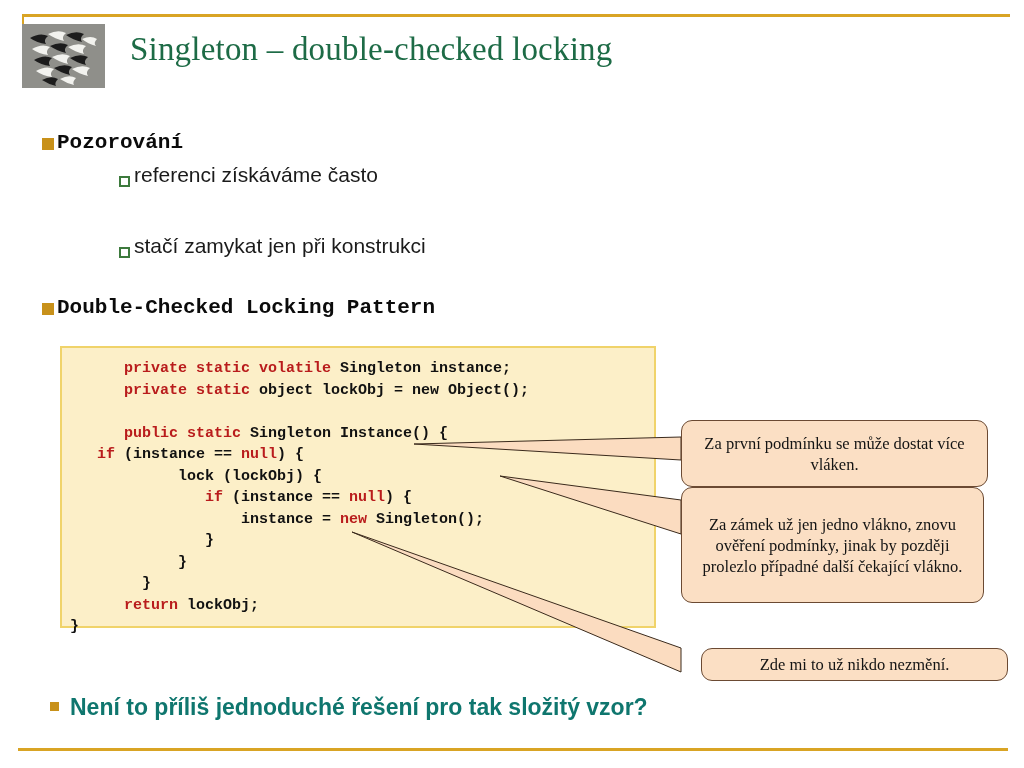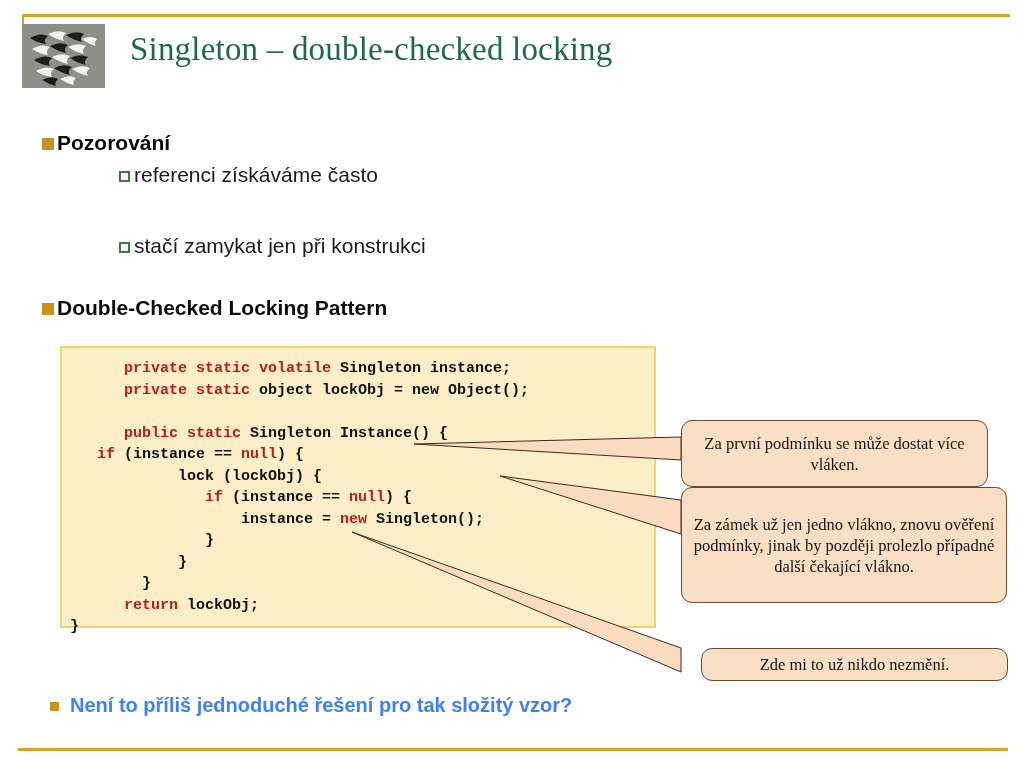--- a/index.html
+++ b/index.html
@@ -61,39 +61,39 @@
     color: #1d6b46;
     white-space: nowrap;
     letter-spacing: 0.2px;
   }
 
   
   .b1 {
     position: absolute;
     display: flex;
     align-items: flex-start;
-    font-family: Liberation Sans, sans-serif;
+    font-family: Liberation Mono, monospace;
     font-weight: bold;
     font-size: 21px;
     color: #0b0b0b;
     white-space: nowrap;
   }
   .b1 .sq {
     width: 12px;
     height: 12px;
     background: #c8911a;
     margin-top: 7px;
     margin-right: 3px;
     flex: none;
   }
 
   .b2 {
     position: absolute;
     display: flex;
-    align-items: flex-start;
+    align-items: flex-end;
     font-family: "Liberation Sans", sans-serif;
     font-size: 21px;
     color: #1b1b1b;
     white-space: nowrap;
     padding-left: 31px;
   }
   .b2 .hsq {
     width: 11px;
     height: 11px;
     border: 2.5px solid #3d7a3d;
@@ -110,22 +110,22 @@
   #bullet-dclp         { left: 42px; top: 296px; }
 
   #bullet-question {
     position: absolute;
     left: 50px;
     top: 694px;
     display: flex;
     align-items: flex-start;
     font-family: "Liberation Sans", sans-serif;
     font-weight: bold;
-    font-size: 20px;
-    color: #3b82f6;
+    font-size: 23px;
+    color: #0f766e;
     white-space: nowrap;
   }
   #bullet-question .sq {
     width: 9px;
     height: 9px;
     background: #c8911a;
     margin-top: 8px;
     margin-right: 11px;
     flex: none;
   }
@@ -177,21 +177,21 @@
     align-items: center;
     justify-content: center;
     text-align: center;
     font-family: "Liberation Serif", serif;
     font-size: 16.5px;
     line-height: 21px;
     color: #141414;
     padding: 4px 10px;
   }
   #callout-1 { left: 681px; top: 420px; width: 307px; height: 67px; }
-  #callout-2 { left: 681px; top: 487px; width: 326px; height: 116px; }
+  #callout-2 { left: 681px; top: 487px; width: 303px; height: 116px; }
   #callout-3 { left: 681px; top: 648px; width: 307px; height: 33px; margin-left: 20px; }
 </style>
 </head>
 <body>
 
 <div id="slide">
 
   <div class="rule" id="rule-top"></div>
   <div class="rule" id="rule-top-tick"></div>
   <div class="rule" id="rule-bottom"></div>

